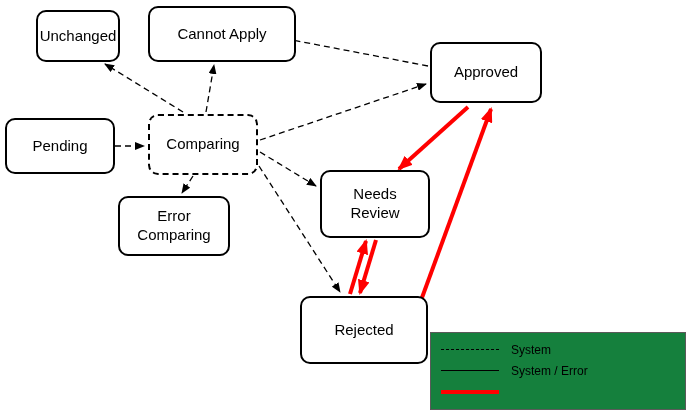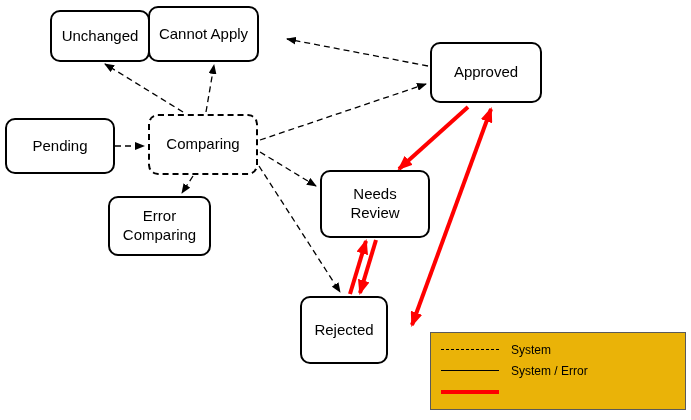--- a/index.html
+++ b/index.html
@@ -23,21 +23,21 @@
     box-sizing:border-box;
   }
   .node.dashed{border-style:dashed;border-width:2px;}
   .node .lbl{display:block;}
   .node .lbl.narrow{width:62px;}
   .node .lbl.narrow2{width:84px;}
   .legend{
     position:absolute;
     left:430px;top:332px;width:256px;height:78px;
     border:1px solid #5a5a5a;
-    background:#eab308;
+    background:#15803d;
     box-sizing:border-box;
     display:flex;flex-direction:column;justify-content:space-around;
     padding:6px 10px;
   }
   .legend-row{display:flex;align-items:center;height:18px;}
   .legend-sample{width:58px;flex:0 0 58px;}
   .legend-sample.dashed{border-top:1px dashed #000000;height:0;}
   .legend-sample.solid{border-top:1px solid #000000;height:0;}
   .legend-sample.redthick{height:4px;background:#ff0000;}
   .legend-label{margin-left:12px;font-size:12px;color:#000000;}
@@ -68,49 +68,49 @@
     <line x1="428" y1="66" x2="287" y2="39" stroke="#000" stroke-width="1.3" stroke-dasharray="6,4" marker-end="url(#arrow-black)"></line>
     <line x1="260" y1="152" x2="316" y2="186" stroke="#000" stroke-width="1.3" stroke-dasharray="6,4" marker-end="url(#arrow-black)"></line>
     <line x1="259" y1="166" x2="340" y2="292" stroke="#000" stroke-width="1.3" stroke-dasharray="6,4" marker-end="url(#arrow-black)"></line>
 
     <line x1="468" y1="107" x2="399" y2="169" stroke="#ff0000" stroke-width="4" marker-end="url(#arrow-red)"></line>
     <line x1="376" y1="240" x2="360" y2="293" stroke="#ff0000" stroke-width="4" marker-end="url(#arrow-red)"></line>
     <line x1="350" y1="294" x2="366" y2="241" stroke="#ff0000" stroke-width="4" marker-end="url(#arrow-red)"></line>
     <line x1="491" y1="109" x2="412" y2="325" stroke="#ff0000" stroke-width="4" marker-start="url(#arrow-red-rev)" marker-end="url(#arrow-red)"></line>
   </svg>
 
-  <div class="node" style="left:50px;top:10px;width:100px;height:52px">
+  <div class="node" style="left:36px;top:10px;width:84px;height:52px">
     <span class="lbl">Unchanged</span>
   </div>
 
-  <div class="node" style="left:148px;top:6px;width:111px;height:56px">
+  <div class="node" style="left:148px;top:6px;width:148px;height:56px">
     <span class="lbl">Cannot Apply</span>
   </div>
 
   <div class="node" style="left:430px;top:42px;width:112px;height:61px">
     <span class="lbl">Approved</span>
   </div>
 
   <div class="node dashed" style="left:148px;top:114px;width:110px;height:61px">
     <span class="lbl">Comparing</span>
   </div>
 
   <div class="node" style="left:5px;top:118px;width:110px;height:56px">
     <span class="lbl">Pending</span>
   </div>
 
   <div class="node" style="left:320px;top:170px;width:110px;height:68px">
     <span class="lbl narrow">Needs Review</span>
   </div>
 
-  <div class="node" style="left:108px;top:196px;width:103px;height:60px">
+  <div class="node" style="left:118px;top:196px;width:112px;height:60px">
     <span class="lbl narrow2">Error Comparing</span>
   </div>
 
-  <div class="node" style="left:300px;top:296px;width:88px;height:68px">
+  <div class="node" style="left:300px;top:296px;width:128px;height:68px">
     <span class="lbl">Rejected</span>
   </div>
 
   <div class="legend">
     <div class="legend-row">
       <span class="legend-sample dashed"></span>
       <span class="legend-label">System</span>
     </div>
     <div class="legend-row">
       <span class="legend-sample solid"></span>

